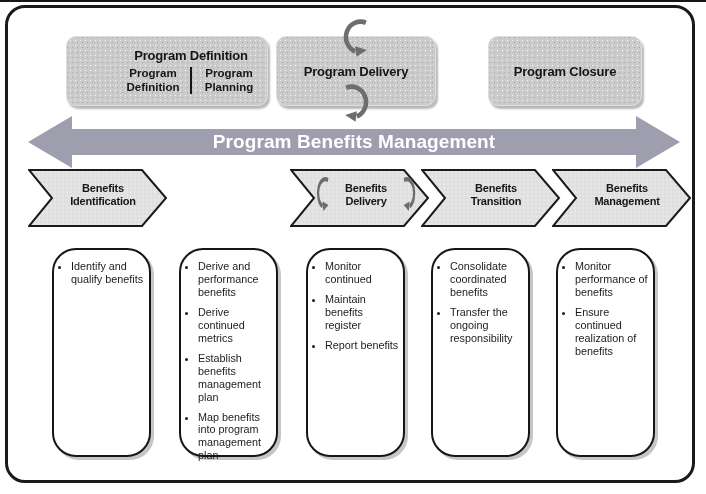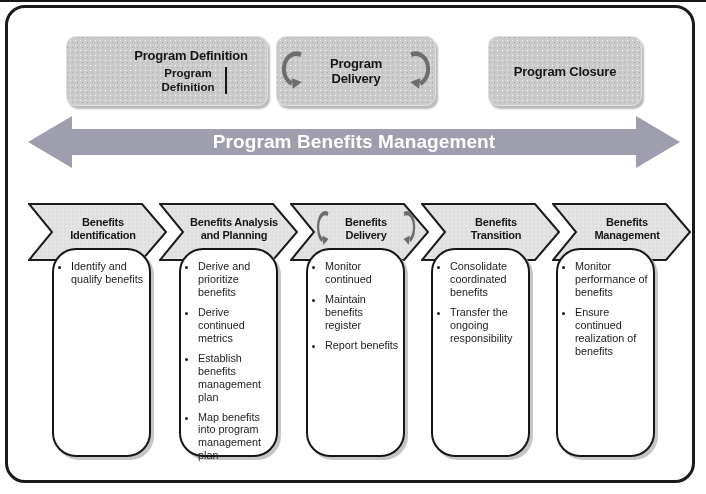--- a/index.html
+++ b/index.html
@@ -24,30 +24,30 @@
     box-shadow:2px 3px 2px rgba(0,0,0,.28);
     display:flex;flex-direction:column;align-items:center;justify-content:center;
   }
   .phase-title{font-weight:bold;font-size:13px;letter-spacing:-0.2px;text-align:center;}
   .subrow{display:flex;align-items:stretch;margin-top:4px;}
   .subcell{
     width:70px;font-weight:bold;font-size:11.5px;line-height:1.15;
     text-align:center;display:flex;align-items:center;justify-content:center;
   }
   .subdivider{width:2px;background:#161616;margin:0 2px;}
-  .cyclerow{display:flex;align-items:center;justify-content:center;gap:3px;}
+  .cyclerow{display:flex;align-items:center;justify-content:center;gap:3px;flex-direction:column;}
   
   .banner{position:absolute;left:28px;top:116px;width:652px;height:52px;}
   .banner svg{position:absolute;inset:0;}
   .banner-label{
     position:absolute;inset:0;display:flex;align-items:center;justify-content:center;
     color:#ffffff;font-weight:bold;font-size:19px;letter-spacing:0.1px;
   }
   
-  .chev{position:absolute;top:169px;width:140px;height:52px;margin-top:34px;}
+  .chev{position:absolute;top:169px;width:140px;height:52px;}
   .chev-bg{position:absolute;inset:0;width:140px;height:58px;}
   .chev-label{
     position:absolute;inset:0;padding:0 20px 0 30px;
     display:flex;align-items:center;justify-content:center;text-align:center;
     font-weight:bold;font-size:11px;line-height:1.2;letter-spacing:-0.2px;
   }
   .chev-label.with-arrows{padding:0 12px 0 24px;gap:6px;}
   
   .card{
     position:absolute;top:248px;width:99px;height:209px;background:#ffffff;
@@ -76,20 +76,21 @@
   </svg>
 
   <div class="topline"></div>
   <div class="frame"></div>
 
   <div class="phasebox" style="left:66px;top:36px;width:152px;padding-left:48px;">
     <div class="phase-title">Program Definition</div>
     <div class="subrow">
       <div class="subcell">Program Definition</div>
       <div class="subdivider"></div>
+      <div class="subcell">Program Planning</div>
     </div>
   </div>
 
   <div class="phasebox" style="left:276px;top:36px;width:158px;">
     <div class="cyclerow">
       <svg class="arc" width="36" height="44" viewBox="0 0 40 46" preserveAspectRatio="none">
         <path d="M 31 6 A 15 15 0 1 0 19 36" fill="none" stroke="#6d6d6d" stroke-width="5"></path>
         <polygon points="19,30.5 32,34.5 20.5,41.5" fill="#6d6d6d"></polygon>
       </svg>
       <div class="phase-title">Program Delivery</div>
@@ -111,26 +112,20 @@
     <div class="banner-label">Program Benefits Management</div>
   </div>
 
   <div class="chev" style="left:28px">
     <svg class="chev-bg" viewBox="0 0 140 58" preserveAspectRatio="none">
       <polygon points="1,1 114,1 138,29 114,57 1,57 24,29" fill="url(#stipple)" stroke="#1a1a1a" stroke-width="2"></polygon>
     </svg>
     <div class="chev-label">Benefits Identification</div>
   </div>
 
-  <div class="chev" style="left:159px">
-    <svg class="chev-bg" viewBox="0 0 140 58" preserveAspectRatio="none">
-      <polygon points="1,1 114,1 138,29 114,57 1,57 24,29" fill="url(#stipple)" stroke="#1a1a1a" stroke-width="2"></polygon>
-    </svg>
-    <div class="chev-label">Benefits Analysis and Planning</div>
-  </div>
 
   <div class="chev" style="left:290px">
     <svg class="chev-bg" viewBox="0 0 140 58" preserveAspectRatio="none">
       <polygon points="1,1 114,1 138,29 114,57 1,57 24,29" fill="url(#stipple)" stroke="#1a1a1a" stroke-width="2"></polygon>
     </svg>
     <div class="chev-label with-arrows">
       <svg class="arc" width="28" height="40" viewBox="0 0 40 46" preserveAspectRatio="none">
         <path d="M 31 6 A 15 15 0 1 0 19 36" fill="none" stroke="#6d6d6d" stroke-width="5"></path>
         <polygon points="19,30.5 32,34.5 20.5,41.5" fill="#6d6d6d"></polygon>
       </svg>
@@ -159,21 +154,21 @@
   <div class="card" style="left:52px">
     <ul>
 
     <li>Identify and qualify benefits</li>
       </ul>
   </div>
 
   <div class="card" style="left:179px">
     <ul>
 
-    <li>Derive and prioritize benefits</li>
+    <li>Derive and performance benefits</li>
         <li>Derive continued metrics</li>
         <li>Establish benefits management plan</li>
         <li>Map benefits into program management plan</li>
       </ul>
   </div>
 
   <div class="card" style="left:306px">
     <ul>
 
     <li>Monitor continued</li>

